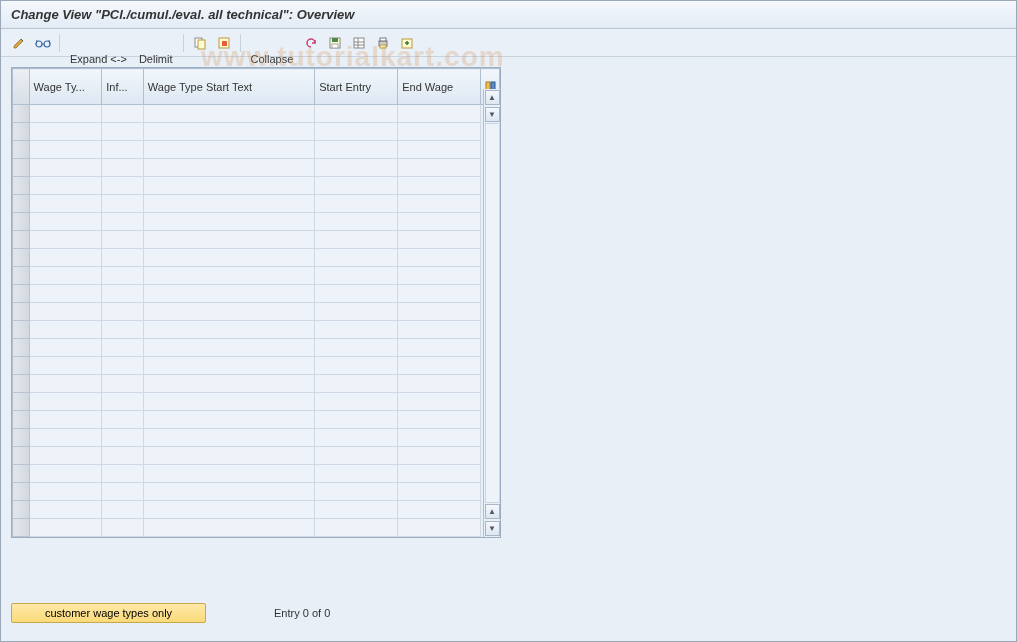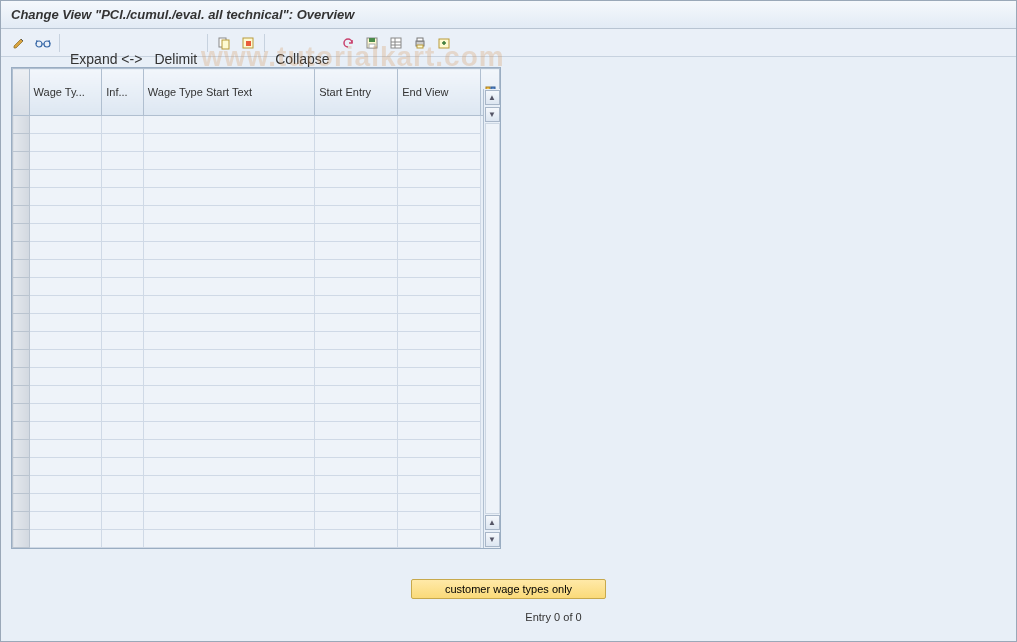--- a/index.html
+++ b/index.html
@@ -37,21 +37,21 @@
       display: flex;
       align-items: center;
       justify-content: center;
       border: 1px solid transparent;
       border-radius: 2px;
       cursor: pointer;
     }
     .tb-label {
       padding: 0 4px;
       color: #333;
-      font-size: 14px;
+      font-size: 11px;
       margin-top: 33px;
     }
     .tb-sep { width: 1px; height: 18px; background: #c7d2df; margin: 0 2px; }
 
     .content-area {
       padding: 10px;
       position: relative;
     }
     .table-wrap {
       width: 490px;
@@ -64,21 +64,21 @@
       width: 100%;
       table-layout: fixed;
     }
     .data-table th {
       background: linear-gradient(#f2f6fb, #dde7f2);
       border: 1px solid #b0bfd0;
       font-weight: normal;
       font-size: 11px;
       color: #333;
       text-align: left;
-      padding: 17px 4px;
+      padding: 6px 4px;
       height: 36px;
       white-space: nowrap;
       overflow: hidden;
       text-overflow: ellipsis;
     }
     .data-table th.rowsel { width: 16px; background: linear-gradient(#eceff3,#d8dee6); }
     .data-table th.col-config { width: 18px; text-align:center; }
     .data-table td {
       border: 1px solid #cfd9e6;
       height: 18px;
@@ -114,36 +114,35 @@
     }
     .scroll-track { flex:1; background:#eef3f9; width:15px; border:1px solid #cdd7e3;}
     .bottom-bar {
       position: absolute;
       left: 10px;
       right: 10px;
       bottom: 18px;
       display: flex;
       align-items: center;
       gap: 12px;
-      flex-direction: column;
     }
     .gold-btn {
       background: linear-gradient(#ffe9a8, #fada79);
       border: 1px solid #c7a94c;
       border-radius: 2px;
       padding: 2px 6px;
       font-size: 11px;
       display: flex;
       align-items: center;
       gap: 6px;
       cursor: pointer;
       height: 20px;
     }
     .gold-btn .mini-icon { width:14px;height:14px;display:flex;align-items:center;justify-content:center;}
-    .entry-text { color:#333; font-size:11px; margin-left: 90px;}
+    .entry-text { color:#333; font-size:11px; margin-left: 56px;}
     .watermark {
       position: absolute;
       left: 200px;
       top: 40px;
       font-size: 28px;
       font-weight: bold;
       color: rgba(210,140,70,0.25);
       letter-spacing: 1px;
       pointer-events: none;
       z-index:50;
@@ -238,21 +237,21 @@
           <col style="width:80px">
           <col style="width:18px">
       </colgroup>
       <thead>
         <tr>
           <th class="rowsel"></th>
           <th>Wage Ty...</th>
           <th>Inf...</th>
           <th>Wage Type Start Text</th>
           <th>Start Entry</th>
-          <th>End View</th>
+          <th>End Wage</th>
           <th class="col-config">
             <span class="config-icon">
               <svg width="12" height="12" viewBox="0 0 12 12">
                   <rect x="1" y="1" width="4" height="10" fill="#f4c14a" stroke="#a37b1f"></rect>
                   <rect x="6" y="1" width="4" height="10" fill="#5b8acb" stroke="#2f5a94"></rect>
                 </svg>
             </span>
           </th>
         </tr>
       </thead>

